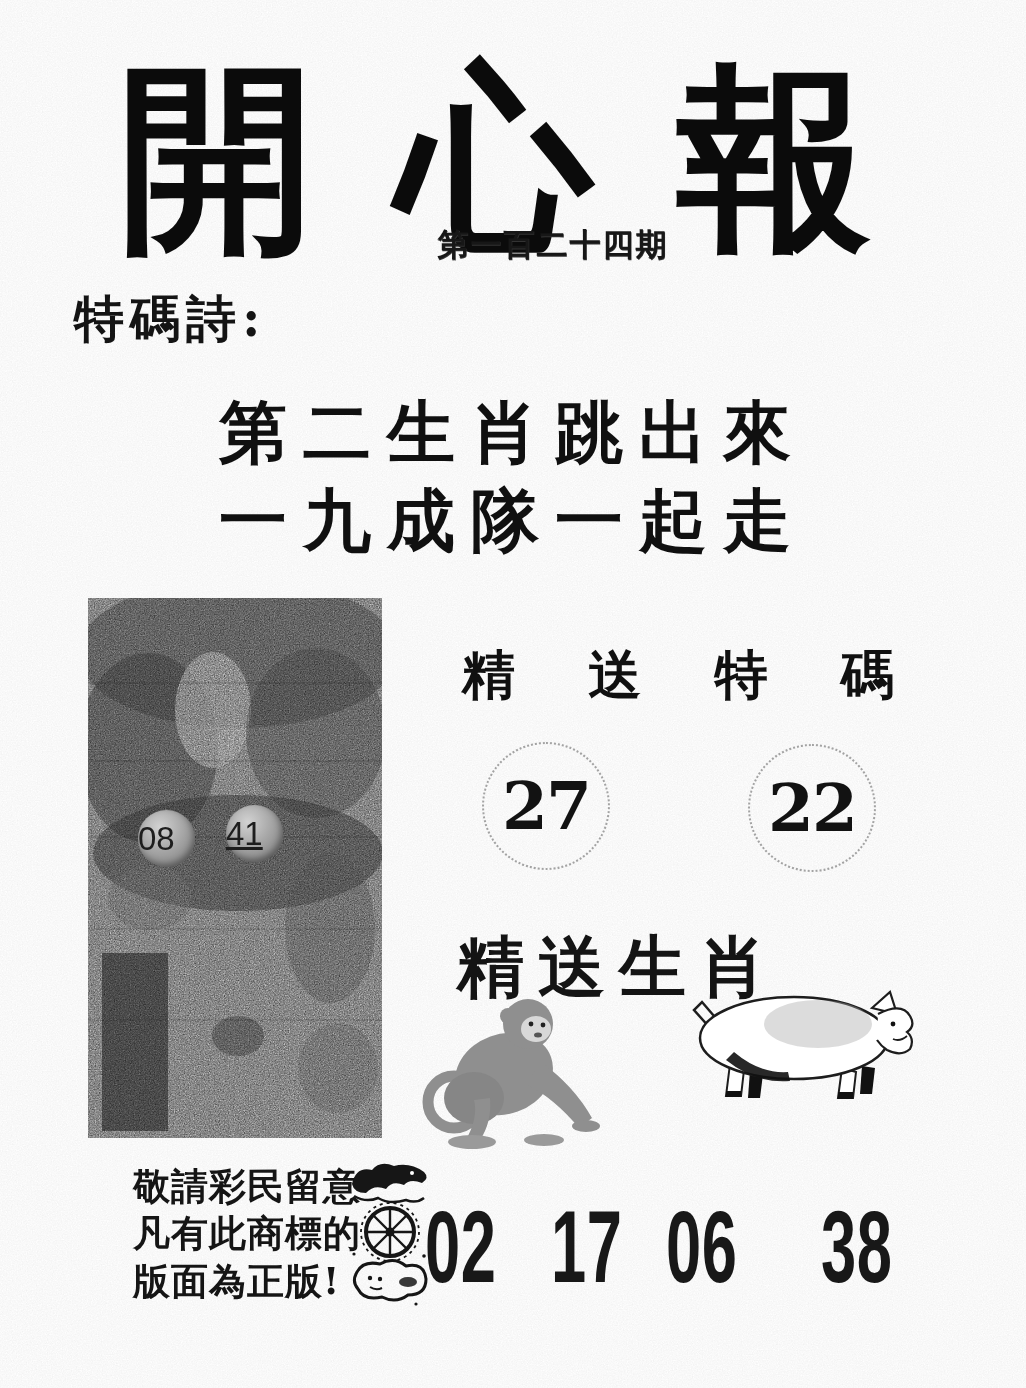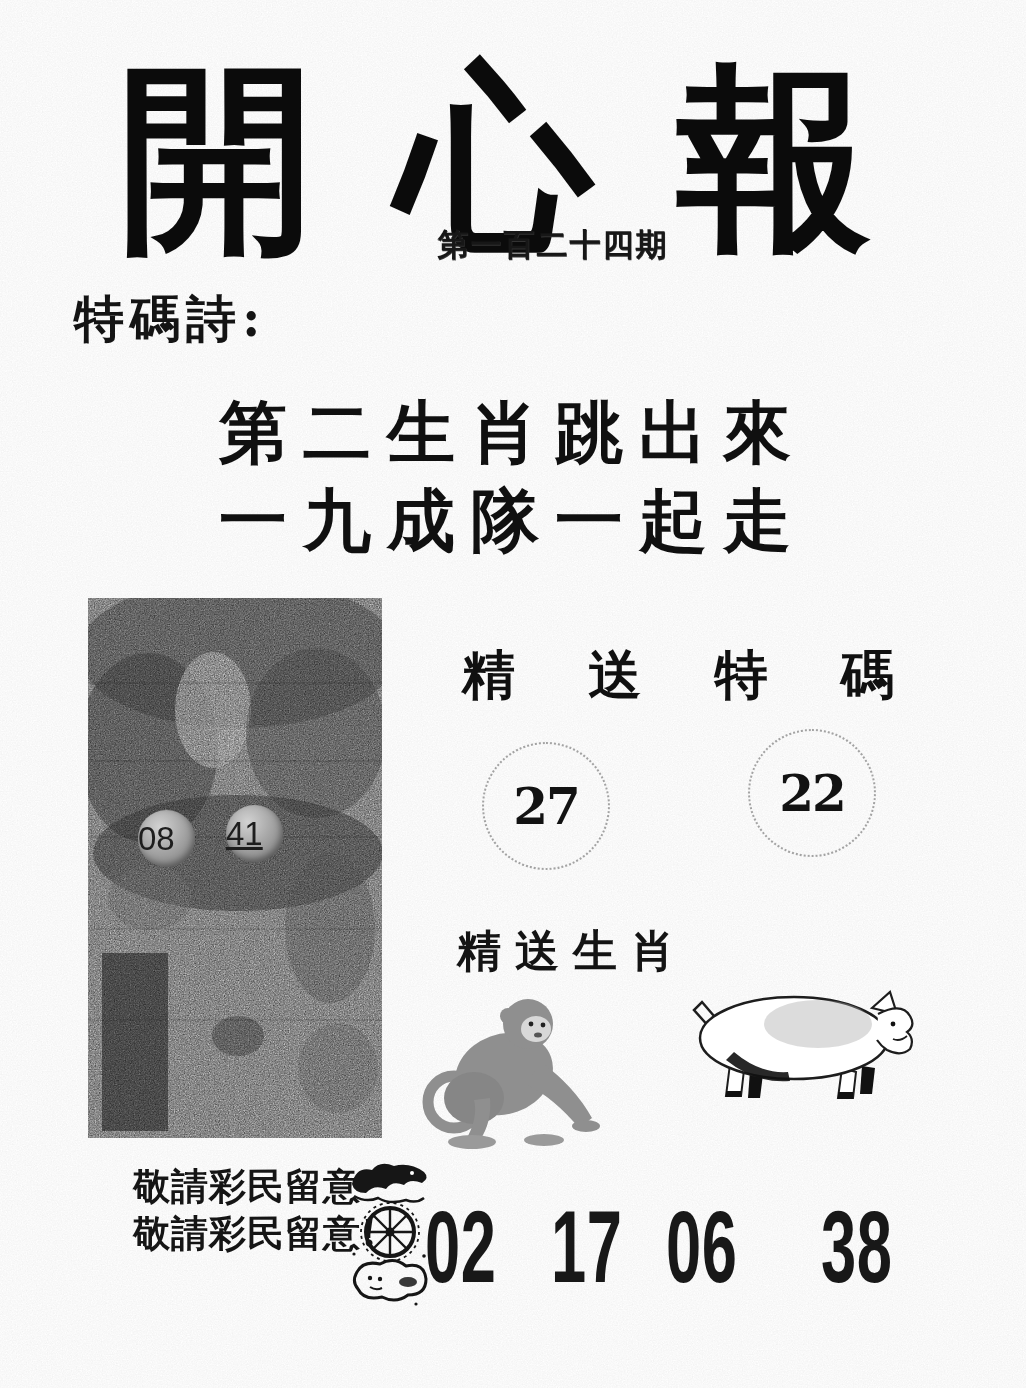--- a/index.html
+++ b/index.html
@@ -45,25 +45,25 @@
   
   .special-heading{
     left:462px;top:640px;width:432px;display:flex;justify-content:space-between;
     font-size:53px;font-weight:bold;color:#101010;
   }
   .dotted-circle{
     width:124px;height:124px;border:2px dotted #a3a3a3;border-radius:50%;
     display:flex;align-items:center;justify-content:center;
   }
   .circle-27{left:482px;top:742px;}
-  .circle-22{left:748px;top:729px;}
-  .special-num{font-size:50px;font-weight:bold;color:#121212;letter-spacing:-2px;}
+  .circle-22{left:748px;top:744px;}
+  .special-num{font-size:66px;font-weight:bold;color:#121212;letter-spacing:-2px;}
   
   .zodiac-heading{
-    left:457px;top:922px;font-size:44px;font-weight:bold;letter-spacing:14px;
+    left:457px;top:922px;font-size:67px;font-weight:bold;letter-spacing:14px;
   }
   .monkey{left:416px;top:990px;}
   .pig{left:686px;top:986px;}
   
   .notice{
     left:133px;top:1163px;font-size:37px;font-weight:bold;line-height:1.28;
     color:#151515;letter-spacing:1px;
   }
   .stamp{left:346px;top:1158px;}
   .bottom-numbers{left:0;top:1196px;width:955px;height:110px;font-weight:bold;}
@@ -177,21 +177,22 @@
     <path d="M186,22 L204,6 L211,28 Z" fill="#ffffff" stroke="#1d1d1d" stroke-width="2.2"></path>
     <path d="M192,28 Q216,16 224,30 Q230,40 221,46 Q229,53 224,63 Q215,71 201,64 Q195,60 191,54" fill="#ffffff" stroke="#1d1d1d" stroke-width="2.2"></path>
     <circle cx="207" cy="38" r="2.4" fill="#111"></circle>
     <path d="M221,50 q-7,6 -14,3" stroke="#1d1d1d" stroke-width="1.8" fill="none"></path>
     <rect x="40" y="105" width="15" height="6" fill="#111"></rect>
     <rect x="152" y="106" width="15" height="7" fill="#111"></rect>
   </svg>
 
   <div class="abs notice">
     <div>敬請彩民留意</div>
-    <div>敬請彩民留意!</div>
+    <div>凡有此商標的</div>
+    <div>版面為正版!</div>
   </div>
 
   <svg class="abs stamp" width="88" height="150" viewBox="0 0 88 150">
     <path d="M6,26 Q10,8 26,12 Q34,2 48,8 Q64,4 78,14 Q84,20 76,25 Q64,20 58,27 Q46,22 40,31 Q28,26 20,35 Q8,35 6,26 Z" fill="#161616"></path>
     <circle cx="66" cy="15" r="2" fill="#ffffff"></circle>
     <path d="M8,38 Q20,45 32,40 Q44,47 60,42 Q70,46 78,40" stroke="#161616" stroke-width="2.5" fill="none"></path>
     <circle cx="44" cy="74" r="24" fill="none" stroke="#161616" stroke-width="4"></circle>
     <circle cx="44" cy="74" r="29" fill="none" stroke="#161616" stroke-width="1.8" stroke-dasharray="3,4"></circle>
     <circle cx="44" cy="74" r="4.5" fill="#161616"></circle>
     <g stroke="#161616" stroke-width="2.4">

